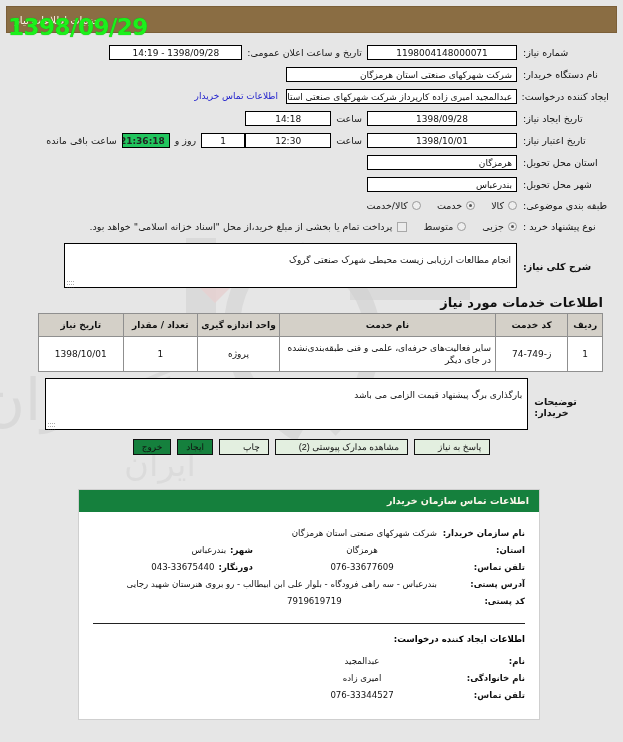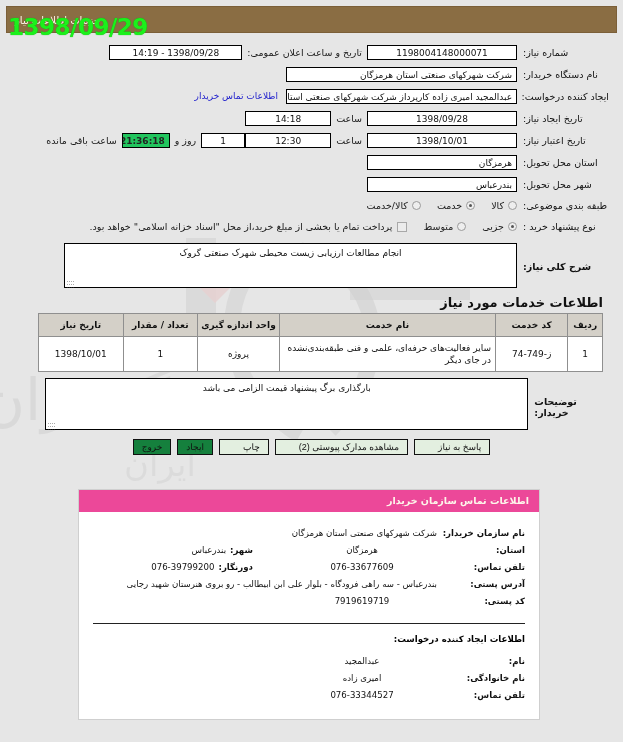--- a/index.html
+++ b/index.html
@@ -182,25 +182,25 @@
     color: #111;
     box-sizing: border-box;
     padding-top: 18px;
     line-height: 11px;
   }
   .bigbox {
     background: #fff;
     border: 1px solid #000;
     height: 45px;
     font-size: 9px;
-    padding: 3px 5px;
+    padding: 10px 5px;
     box-sizing: border-box;
     color: #111;
     position: relative;
-    text-align: center;
+    text-align: right;
     line-height: 13px;
     margin-left: 31px;
   }
   .bigbox.w-desc { width: 453px; }
   .bigbox.w-note { width: 555px; height: 52px; }
   .resize-grip {
     position: absolute;
     left: 2px; bottom: 1px;
     width: 7px; height: 7px;
     opacity: .45;
@@ -275,21 +275,21 @@
     position: absolute;
     left: 78px; top: 489px;
     width: 462px;
     background: #fff;
     z-index: 3;
     border: 1px solid #cfcfcf;
     box-sizing: border-box;
     padding-bottom: 14px;
   }
   .contact-head {
-    background: #ec4899;
+    background: #15803d;
     color: #fdf6ea;
     height: 22px;
     line-height: 22px;
     font-size: 9.5px;
     font-weight: bold;
     padding-right: 10px;
     text-align: right;
     box-sizing: border-box;
   }
   .contact-body { padding: 12px 14px 2px 14px; font-size: 8.6px; color: #111; }
@@ -499,31 +499,31 @@
         <div class="ckey">استان:</div>
         <div class="cval" style="width:150px;text-align:center">هرمزگان</div>
         <div class="ckey2">شهر:</div>
         <div class="cval">بندرعباس</div>
       </div>
 
       <div class="crow">
         <div class="ckey">تلفن تماس:</div>
         <div class="cval num" style="width:150px;text-align:center">076-33677609</div>
         <div class="ckey2">دورنگار:</div>
-        <div class="cval num">076-39799200</div>
+        <div class="cval num">043-33675440</div>
       </div>
 
       <div class="crow">
         <div class="ckey">آدرس پستی:</div>
         <div class="cval">بندرعباس - سه راهی فرودگاه - بلوار علی ابن ابیطالب - رو بروی هنرستان شهید رجایی</div>
       </div>
 
       <div class="crow">
         <div class="ckey">کد پستی:</div>
-        <div class="cval num" style="width:150px;text-align:center">7919619719</div>
+        <div class="cval num" style="width:150px;">7919619719</div>
       </div>
     </div>
 
     <hr class="hr">
 
     <div class="sub-title">اطلاعات ایجاد کننده درخواست:</div>
 
     <div class="contact-body" style="padding-top:2px">
       <div class="crow">
         <div class="ckey">نام:</div>

